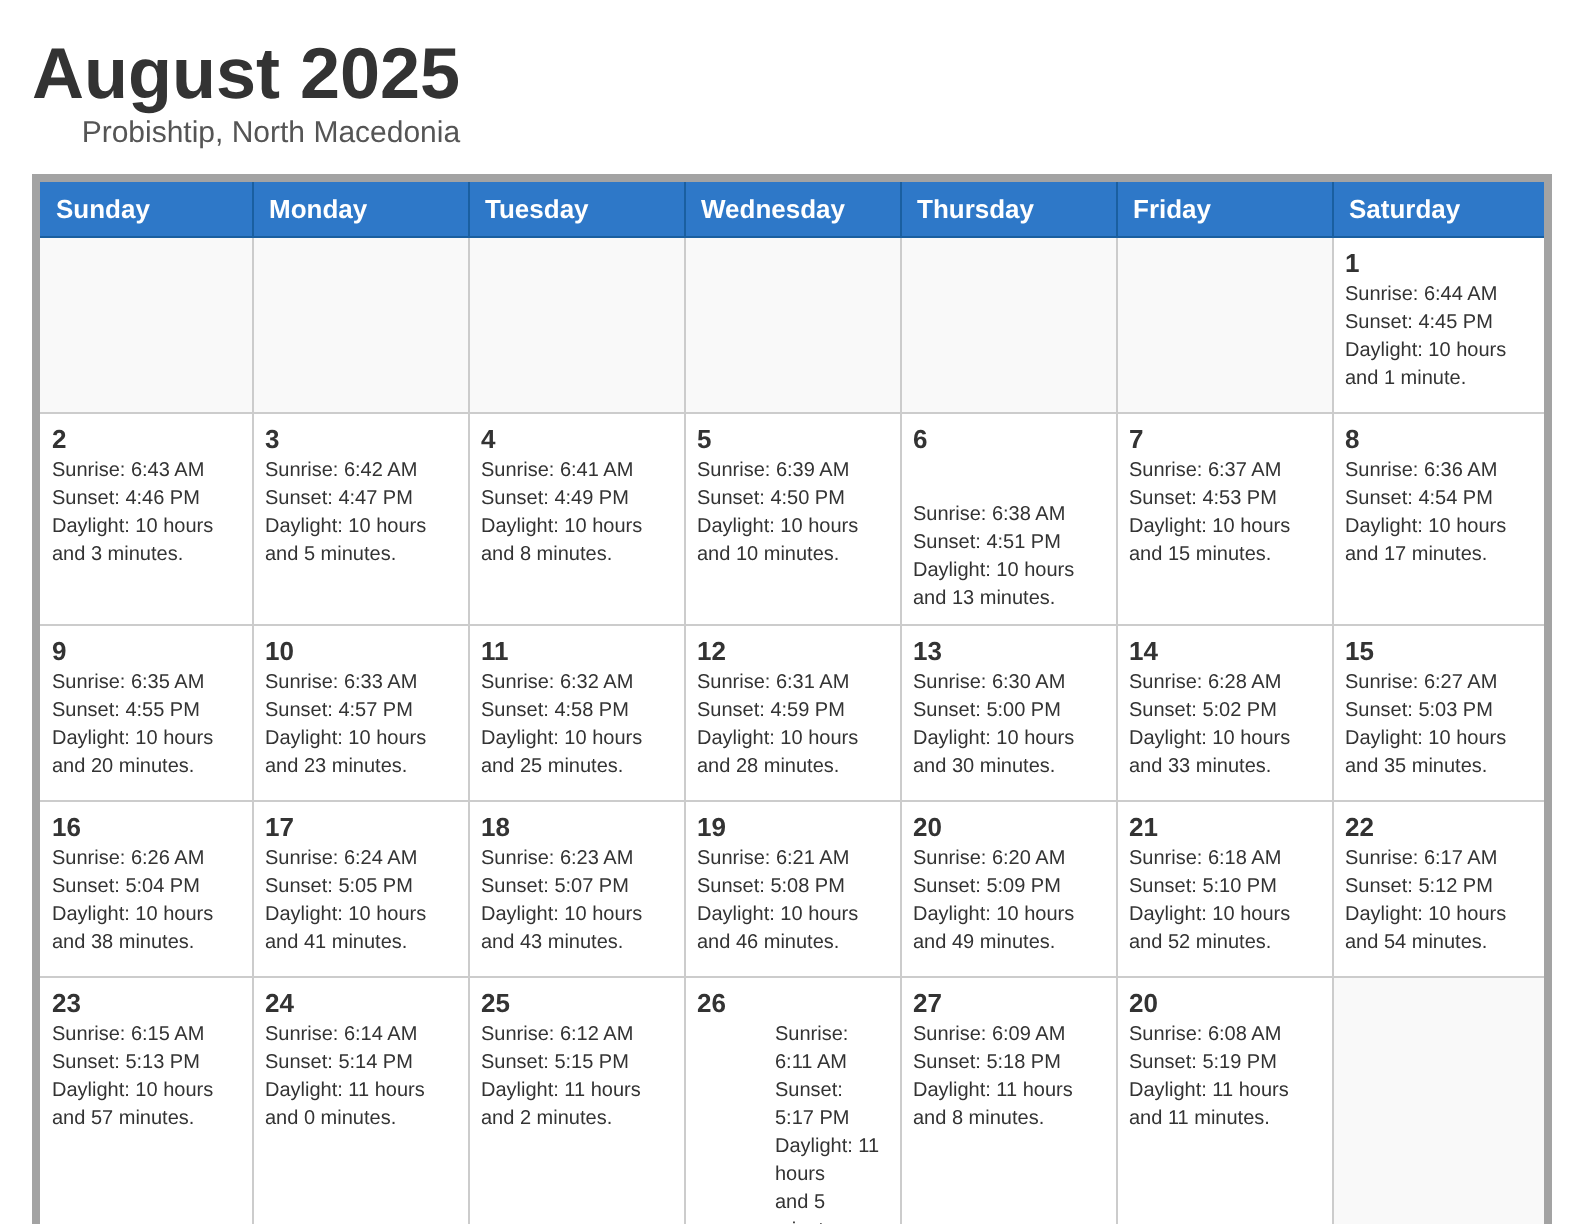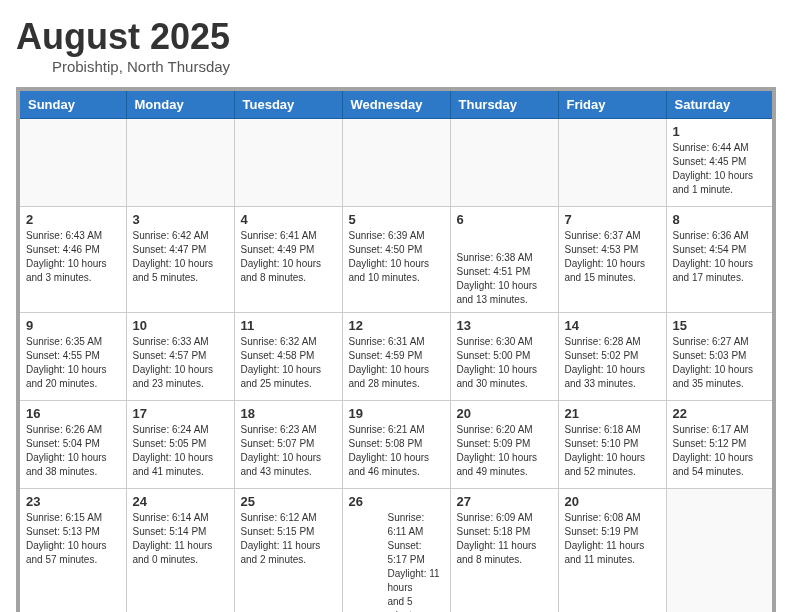--- a/index.html
+++ b/index.html
@@ -85,21 +85,21 @@
     tr.week-row td {
       height: 88px;
     }
   </style>
 </head>
 <body>
 
 <div class="header">
   <div class="title-block">
     <div class="month-title">August 2025</div>
-    <div class="location">Probishtip, North Thursday</div>
+    <div class="location">Probishtip, North Macedonia</div>
   </div>
 </div>
 
 <table class="calendar">
   <thead>
     <tr>
     <th>Sunday</th>
         <th>Monday</th>
         <th>Tuesday</th>
         <th>Wednesday</th>

